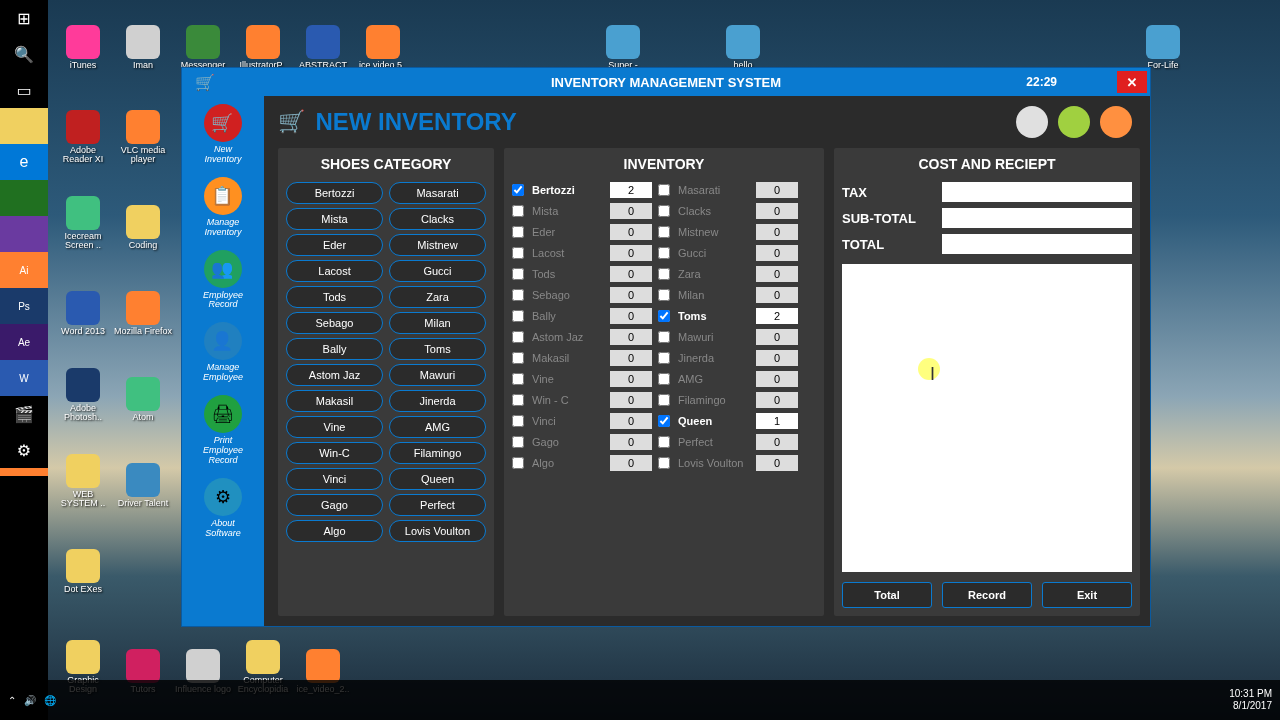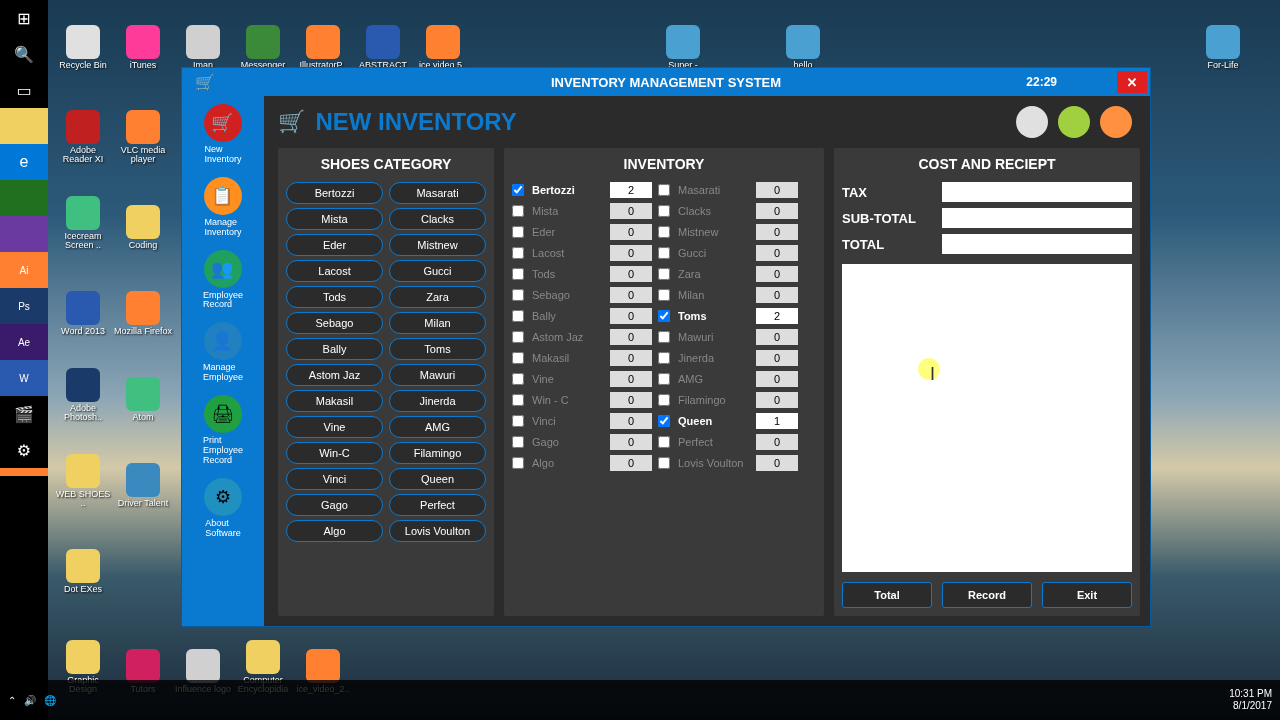--- a/index.html
+++ b/index.html
@@ -25,21 +25,21 @@
 .titlebar .title-text { position: absolute; left: 0; right: 0; text-align: center; pointer-events: none; }
 .titlebar .title-time { margin-left: auto; margin-right: 60px; font-size: 12px; }
 .titlebar .close-btn { width: 30px; height: 22px; background: #e02020; color: #fff; display: flex; align-items: center; justify-content: center; margin-right: 3px; cursor: pointer; }
 
 .app-body { display: flex; height: calc(100% - 28px); }
 
 
 .sidebar { width: 82px; background: #0a7ad0; display: flex; flex-direction: column; align-items: center; padding-top: 8px; }
 .sb-item { display: flex; flex-direction: column; align-items: center; margin-bottom: 12px; cursor: pointer; }
 .sb-icon { width: 38px; height: 38px; border-radius: 50%; display: flex; align-items: center; justify-content: center; font-size: 18px; margin-bottom: 3px; }
-.sb-label { color: #fff; font-size: 9px; line-height: 1.1; }
+.sb-label { color: #fff; font-size: 9px; text-align: center; line-height: 1.1; font-style: italic; }
 
 
 .content { flex: 1; padding: 10px 10px 10px 14px; display: flex; flex-direction: column; }
 .content-header { display: flex; align-items: center; margin-bottom: 10px; }
 .content-title { color: #0a7ad0; font-size: 24px; font-weight: bold; display: flex; align-items: center; gap: 10px; }
 .content-title .cart-icon { font-size: 22px; }
 .header-circles { margin-left: auto; display: flex; gap: 10px; margin-right: 8px; }
 .h-circle { width: 32px; height: 32px; border-radius: 50%; }
 
 .panels { display: flex; gap: 10px; flex: 1; }
@@ -86,24 +86,20 @@
   <div class="tb-item" style="background:#1a3a6a;font-size:10px">Ps</div>
   <div class="tb-item" style="background:#3a1a6a;font-size:10px">Ae</div>
   <div class="tb-item" style="background:#2a5ab0;font-size:10px">W</div>
   <div class="tb-item">🎬</div>
   <div class="tb-item">⚙</div>
   <div class="tb-item" style="background:#ff8030;height:8px"></div>
 </div>
 
 <div class="desktop-icons" id="desktop-row1">
     <div class="d-icon">
-      <div class="d-box" style="background:#e0e0e0"></div>
-      <div class="d-label">Recycle Bin</div>
-    </div>
-    <div class="d-icon">
       <div class="d-box" style="background:#ff3b9a"></div>
       <div class="d-label">iTunes</div>
     </div>
     <div class="d-icon">
       <div class="d-box" style="background:#d0d0d0"></div>
       <div class="d-label">Iman</div>
     </div>
     <div class="d-icon">
       <div class="d-box" style="background:#3a8a3a"></div>
       <div class="d-label">Messenger</div>
@@ -172,21 +168,21 @@
     <div class="d-icon" style="height: 78px;">
       <div class="d-box" style="background:#1a3a6a"></div>
       <div class="d-label">Adobe Photosh..</div>
     </div>
     <div class="d-icon" style="height: 78px;">
       <div class="d-box" style="background:#40c080"></div>
       <div class="d-label">Atom</div>
     </div>
     <div class="d-icon" style="height: 78px;">
       <div class="d-box" style="background:#f0d060"></div>
-      <div class="d-label">WEB SHOES ..</div>
+      <div class="d-label">WEB SYSTEM ..</div>
     </div>
     <div class="d-icon" style="height: 78px;">
       <div class="d-box" style="background:#3a8ac0"></div>
       <div class="d-label">Driver Talent</div>
     </div>
     <div class="d-icon" style="height: 78px;">
       <div class="d-box" style="background:#f0d060"></div>
       <div class="d-label">Dot EXes</div>
     </div>
   </div>

